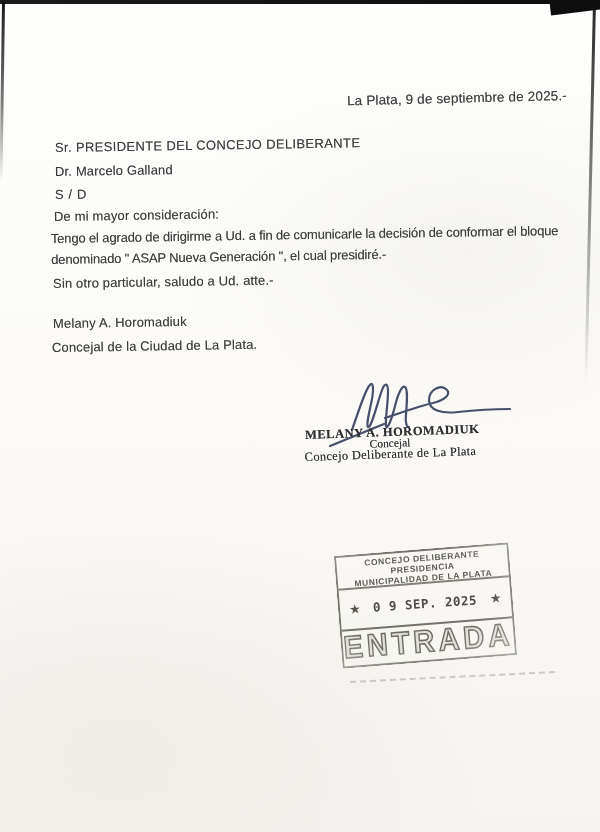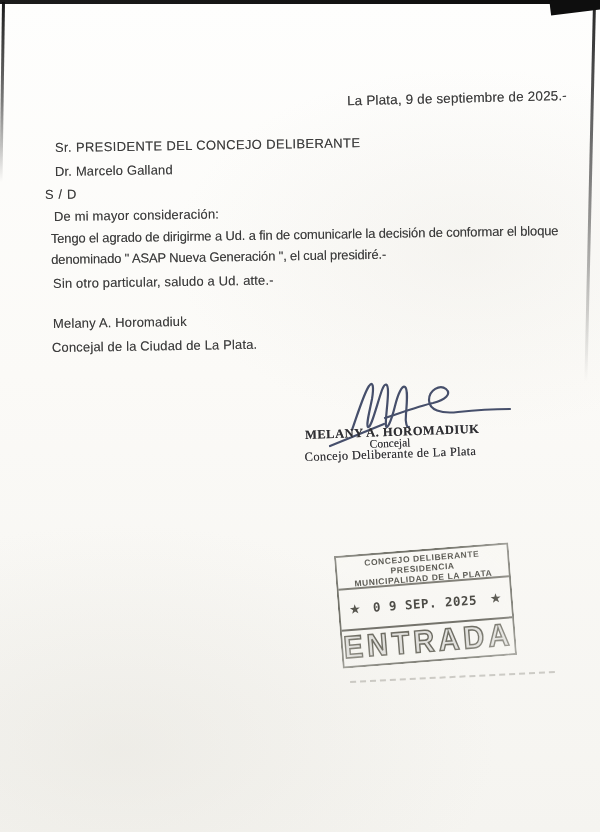--- a/index.html
+++ b/index.html
@@ -41,21 +41,21 @@
     font-size: 13px;
     letter-spacing: 0.15px;
     white-space: nowrap;
     text-shadow: 0 0 0.6px rgba(70,70,70,0.55);
     transform: rotate(-0.9deg);
     transform-origin: left center;
   }
   .date-line { top: 88px; right: 33px; transform: rotate(-1.4deg); transform-origin: right center; font-size: 13.5px; }
   .recipient-1 { top: 140px; left: 55px; letter-spacing: 0.35px; }
   .recipient-2 { top: 164px; left: 55px; }
-  .recipient-3 { top: 187px; left: 45px; letter-spacing: 0.6px; }
+  .recipient-3 { top: 187px; left: 55px; letter-spacing: 0.6px; }
   .salutation  { top: 209px; left: 54px; }
   .body-par {
     top: 228px; left: 51px; width: 548px;
     white-space: normal; line-height: 21px; letter-spacing: -0.15px;
   }
   .closing     { top: 276px; left: 53px; }
   .sender-name { top: 316px; left: 53px; }
   .sender-title{ top: 340px; left: 52px; }
 
   

